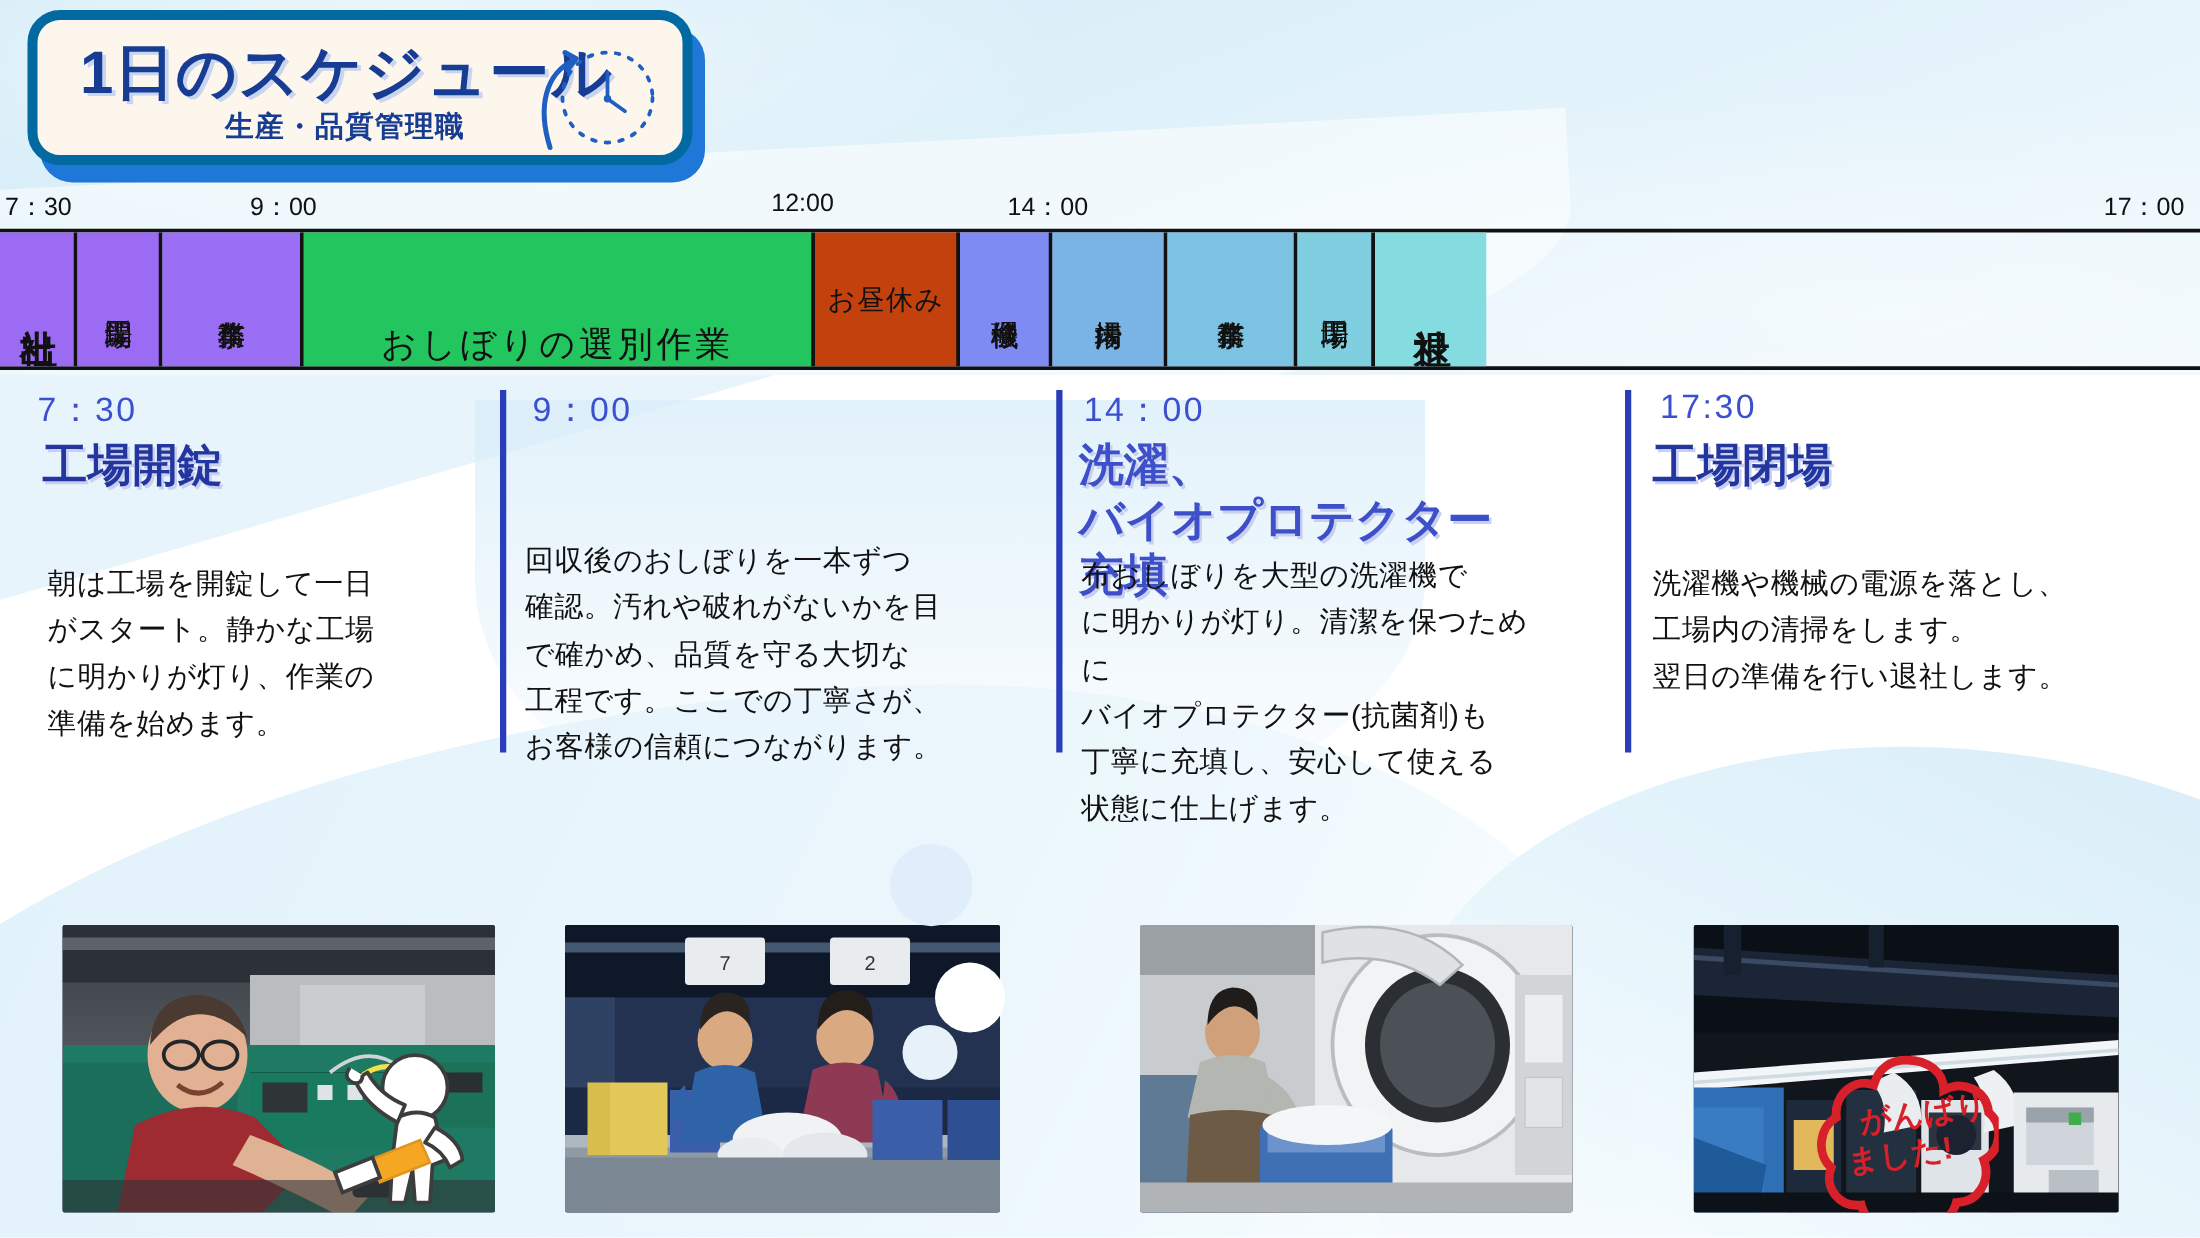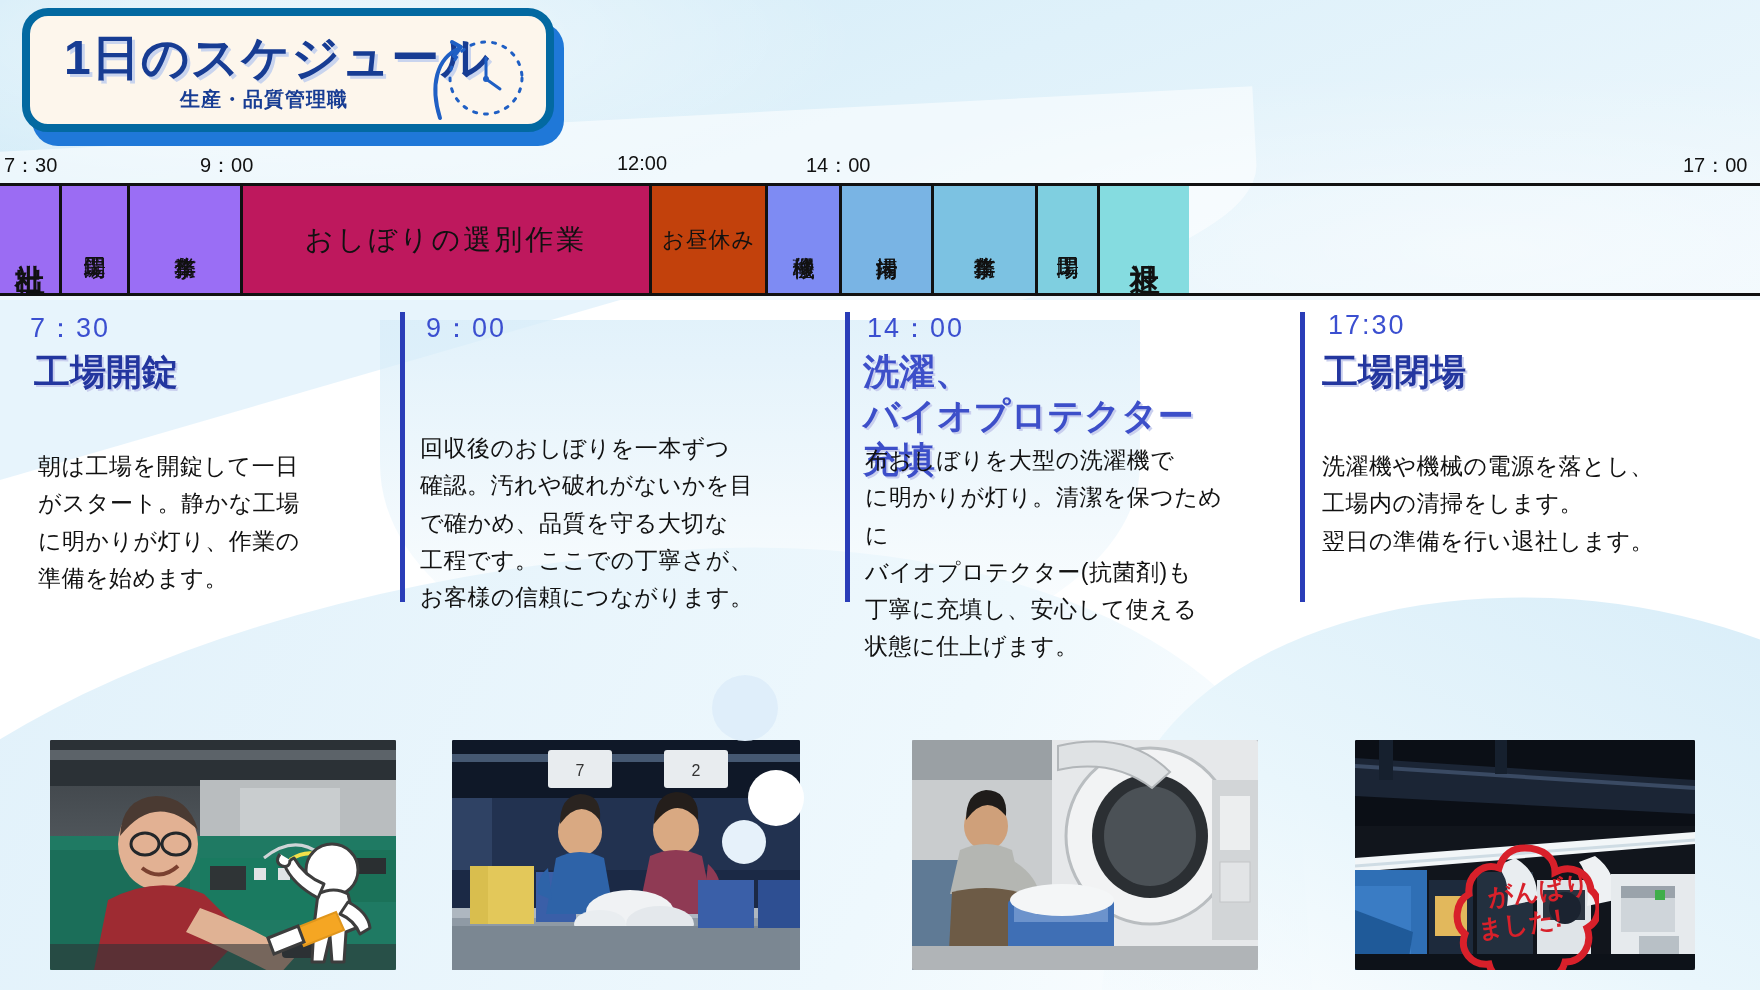--- a/index.html
+++ b/index.html
@@ -77,21 +77,21 @@
   }
   .title-main {
     position: absolute; left: 34px; top: 10px;
     font-size: 48px; font-weight: 700; color: #173c93;
     letter-spacing: 1px;
     text-shadow: 3px 3px 0 #c9d4ee;
     white-space: nowrap;
   }
   .title-sub {
     position: absolute; left: 150px; top: 70px;
-    font-size: 20px; font-weight: 700; color: #173c93;
+    font-size: 23px; font-weight: 700; color: #173c93;
     letter-spacing: 1px; white-space: nowrap;
   }
   .clock-icon { position: absolute; right: 18px; top: 16px; width: 108px; height: 100px; }
 
   
   .ruler { position: absolute; left: 0; top: 152px; width: 1760px; height: 30px; z-index: 5; }
   .ruler span {
     position: absolute; top: 0;
     font-size: 20px; color: #111; white-space: nowrap;
     font-family: "Liberation Sans", sans-serif;
@@ -206,21 +206,21 @@
 <div class="timeline" id="timeline">
     <div class="seg" style="width: 62px; background: rgb(155, 108, 243);">
       <div class="v big">出社</div>
     </div>
     <div class="seg" style="width: 68px; background: rgb(155, 108, 243);">
       <div class="v">工場開錠</div>
     </div>
     <div class="seg" style="width: 113px; background: rgb(154, 110, 245);">
       <div class="v">事務作業</div>
     </div>
-    <div class="seg" style="width: 409px; background: #be185d;">
+    <div class="seg" style="width: 409px; background: #22c55e; align-items: flex-end;">
       <div class="h" style="white-space: pre-line;">おしぼりの選別作業</div>
     </div>
     <div class="seg" style="width: 116px; background: #c2410c;">
       <div class="h small" style="white-space: pre-line;">お昼休み</div>
     </div>
     <div class="seg" style="width: 74px; background: rgb(126, 139, 243);">
       <div class="v">機械修理</div>
     </div>
     <div class="seg" style="width: 92px; background: rgb(121, 180, 228);">
       <div class="v">場内清掃</div>

